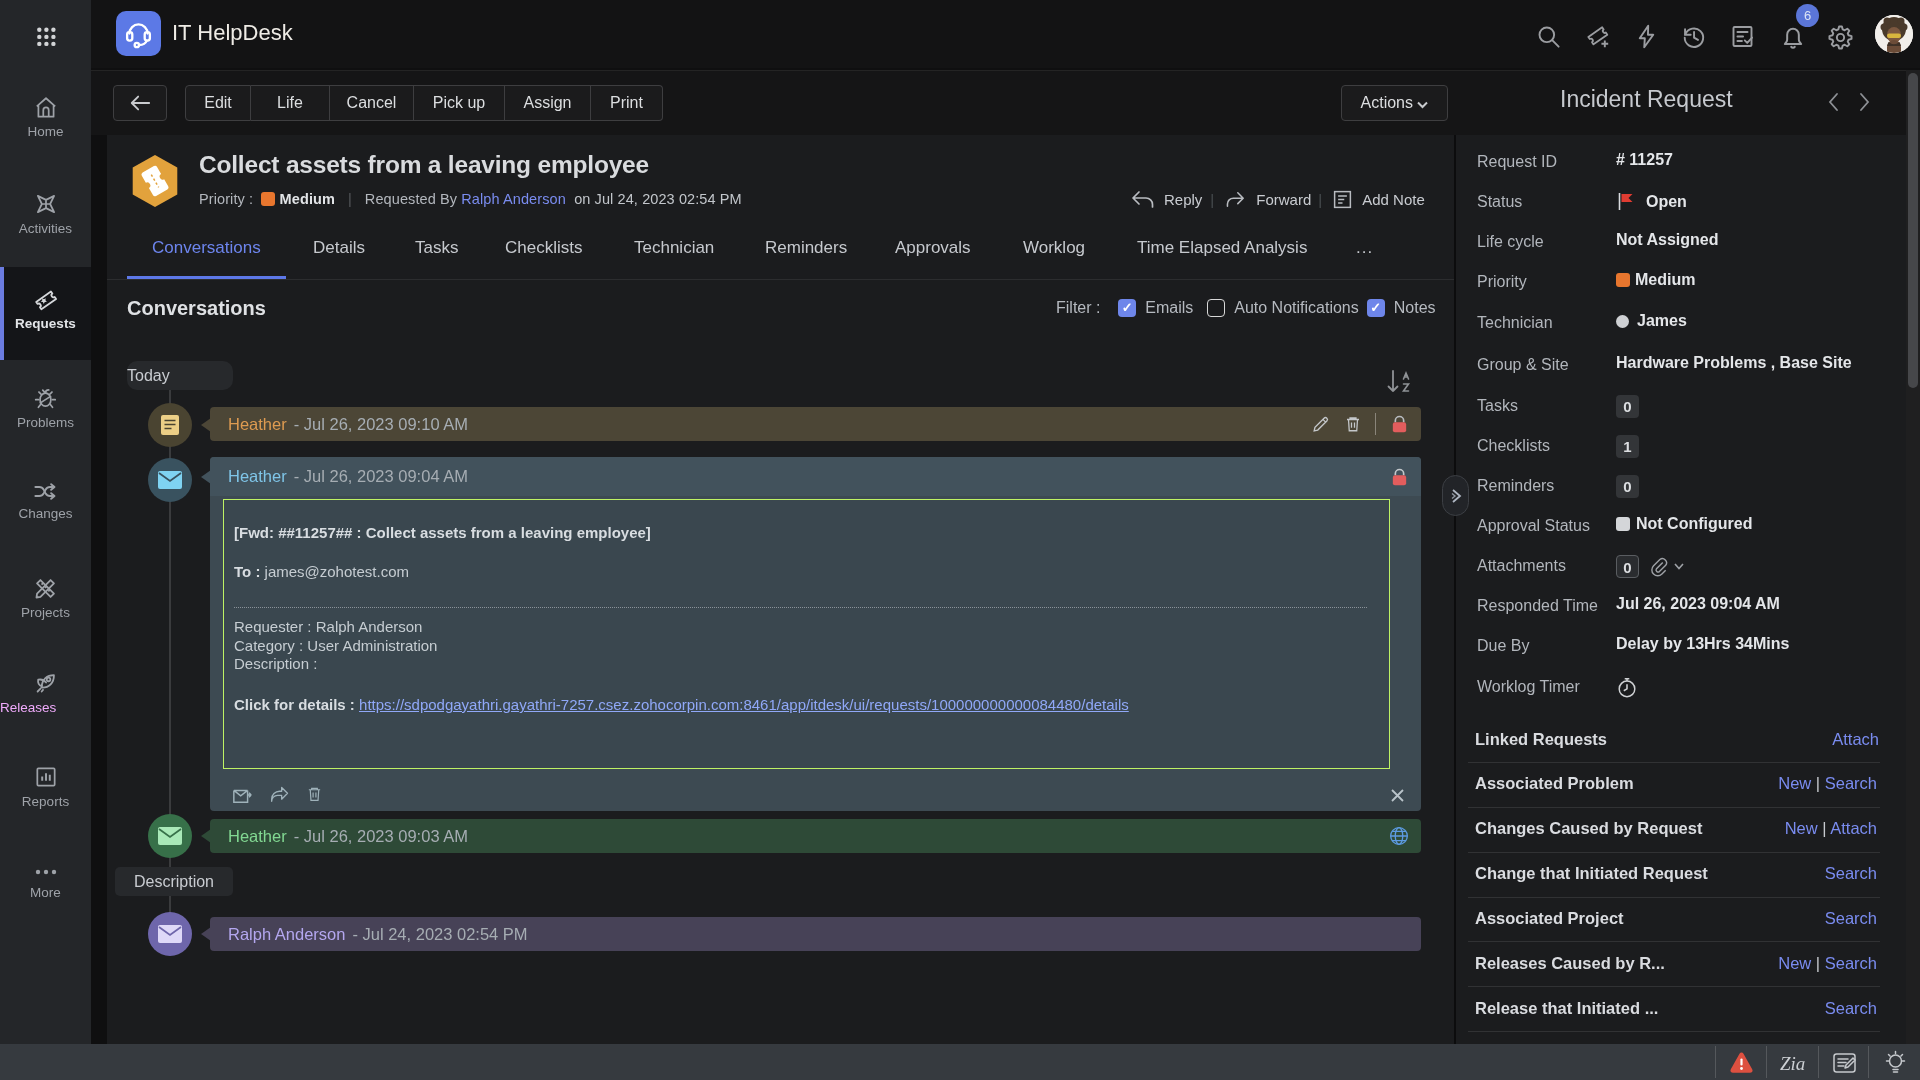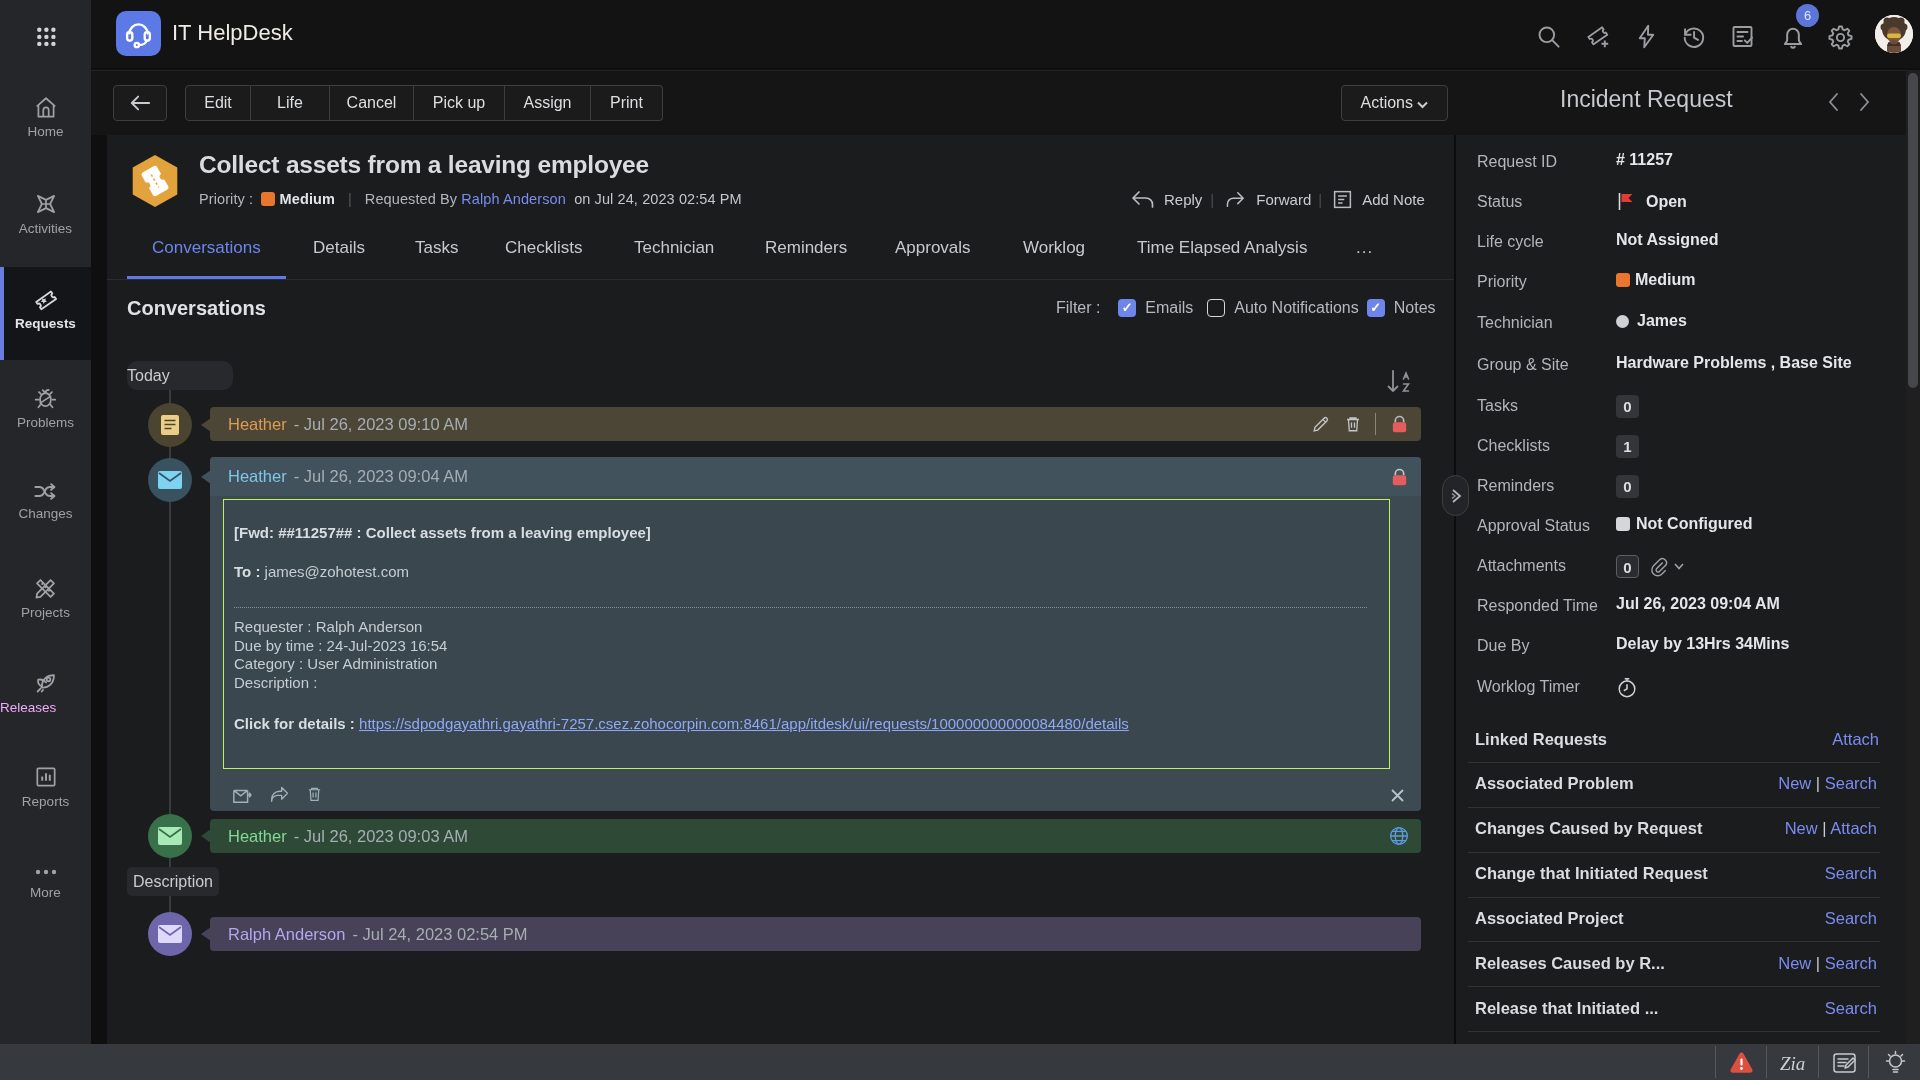--- a/index.html
+++ b/index.html
@@ -42,21 +42,21 @@
 #tabs span{position:absolute;top:0;white-space:nowrap}
 #tabuline{position:absolute;left:127px;top:276px;width:159px;height:3px;background:#5d78e8}
 #tabdiv{position:absolute;left:107px;top:279px;width:1347px;height:1px;background:#2c2d2f}
 
 #convh{position:absolute;left:127px;top:297px;font-size:20px;font-weight:bold;color:#dfe1e4}
 #filters{position:absolute;left:1056px;top:298px;height:20px;font-size:16px;color:#b6bac0;display:flex;align-items:center}
 .cb{width:18px;height:18px;border-radius:4px;margin-right:9px}
 .cbon{background:#6e86ea;color:#fff;font-size:13px;text-align:center;line-height:18px;font-weight:bold}
 .cboff{background:#1a1b1d;border:1.5px solid #d8d8d8}
 #today{position:absolute;left:127px;top:361px;width:106px;height:29px;background:#27292c;border-radius:10px;color:#c9ccd1;font-size:16px;line-height:29px}
-#desc{position:absolute;left:127px;top:867px;width:92px;height:29px;background:#27292c;border-radius:5px;color:#c9ccd1;font-size:16px;text-align:center;line-height:29px}
+#desc{position:absolute;left:115px;top:867px;width:118px;height:29px;background:#27292c;border-radius:5px;color:#c9ccd1;font-size:16px;text-align:center;line-height:29px}
 #tline{position:absolute;left:169px;top:390px;width:2px;height:545px;background:#3a3b3d}
 .cavatar{position:absolute;left:148px;width:44px;height:44px;border-radius:50%;display:flex;align-items:center;justify-content:center}
 .crow{position:absolute;left:210px;width:1211px;height:34px;border-radius:4px;display:flex;align-items:center;font-size:16.5px}
 .ctail{position:absolute;width:0;height:0;border-top:7px solid transparent;border-bottom:7px solid transparent}
 .cname{margin-left:18px;white-space:nowrap}
 .cdate{color:#a6adb3;margin-left:7px;white-space:nowrap}
 
 #slab{position:absolute;left:210px;top:457px;width:1211px;height:354px;background:#3d4a52;border-radius:4px}
 #slabhead{position:absolute;left:0;top:0;width:1211px;height:39px;background:#42525c;border-radius:4px 4px 0 0;display:flex;align-items:center;font-size:16.5px}
 #ebox{position:absolute;left:13px;top:42px;width:1167px;height:270px;background:#3a474f;border:1px solid #bef264}
@@ -362,21 +362,20 @@
   <span style="width:12px"></span>
  </div>
  <div id="ebox">
   <div style="padding:24px 0 0 10px">
    <div class="bt">[Fwd: ##11257## : Collect assets from a leaving employee]</div>
    <div style="height:20px"></div>
    <div><span class="bt">To :</span> james@zohotest.com</div>
    <div style="height:15px"></div>
    <div id="dotsep" style="margin-right:22px"></div>
    <div>Requester : Ralph Anderson</div>
-   <div>Due by time : 24-Jul-2023 16:54</div>
    <div>Category : User Administration</div>
    <div>Description :</div>
    <div style="height:22px"></div>
    <div><span class="bt">Click for details :</span> <span style="color:#90a8f8;text-decoration:underline">https://sdpodgayathri.gayathri-7257.csez.zohocorpin.com:8461/app/itdesk/ui/requests/100000000000084480/details</span></div>
   </div>
  </div>
  <svg class="abs" style="left:22px;top:328px" width="22" height="20" viewBox="0 0 24 20" fill="none" stroke="#9fb2ba" stroke-width="1.6">
       <path d="M2 5 V18 h15 V5 M2 5 L9.5 11 L17 5 M2 5 h15"></path>
       <path d="M19 10 h4 m0 0 l-2.5 -2.5 M23 10 l-2.5 2.5" transform="translate(-2,0)"></path>
     </svg>

